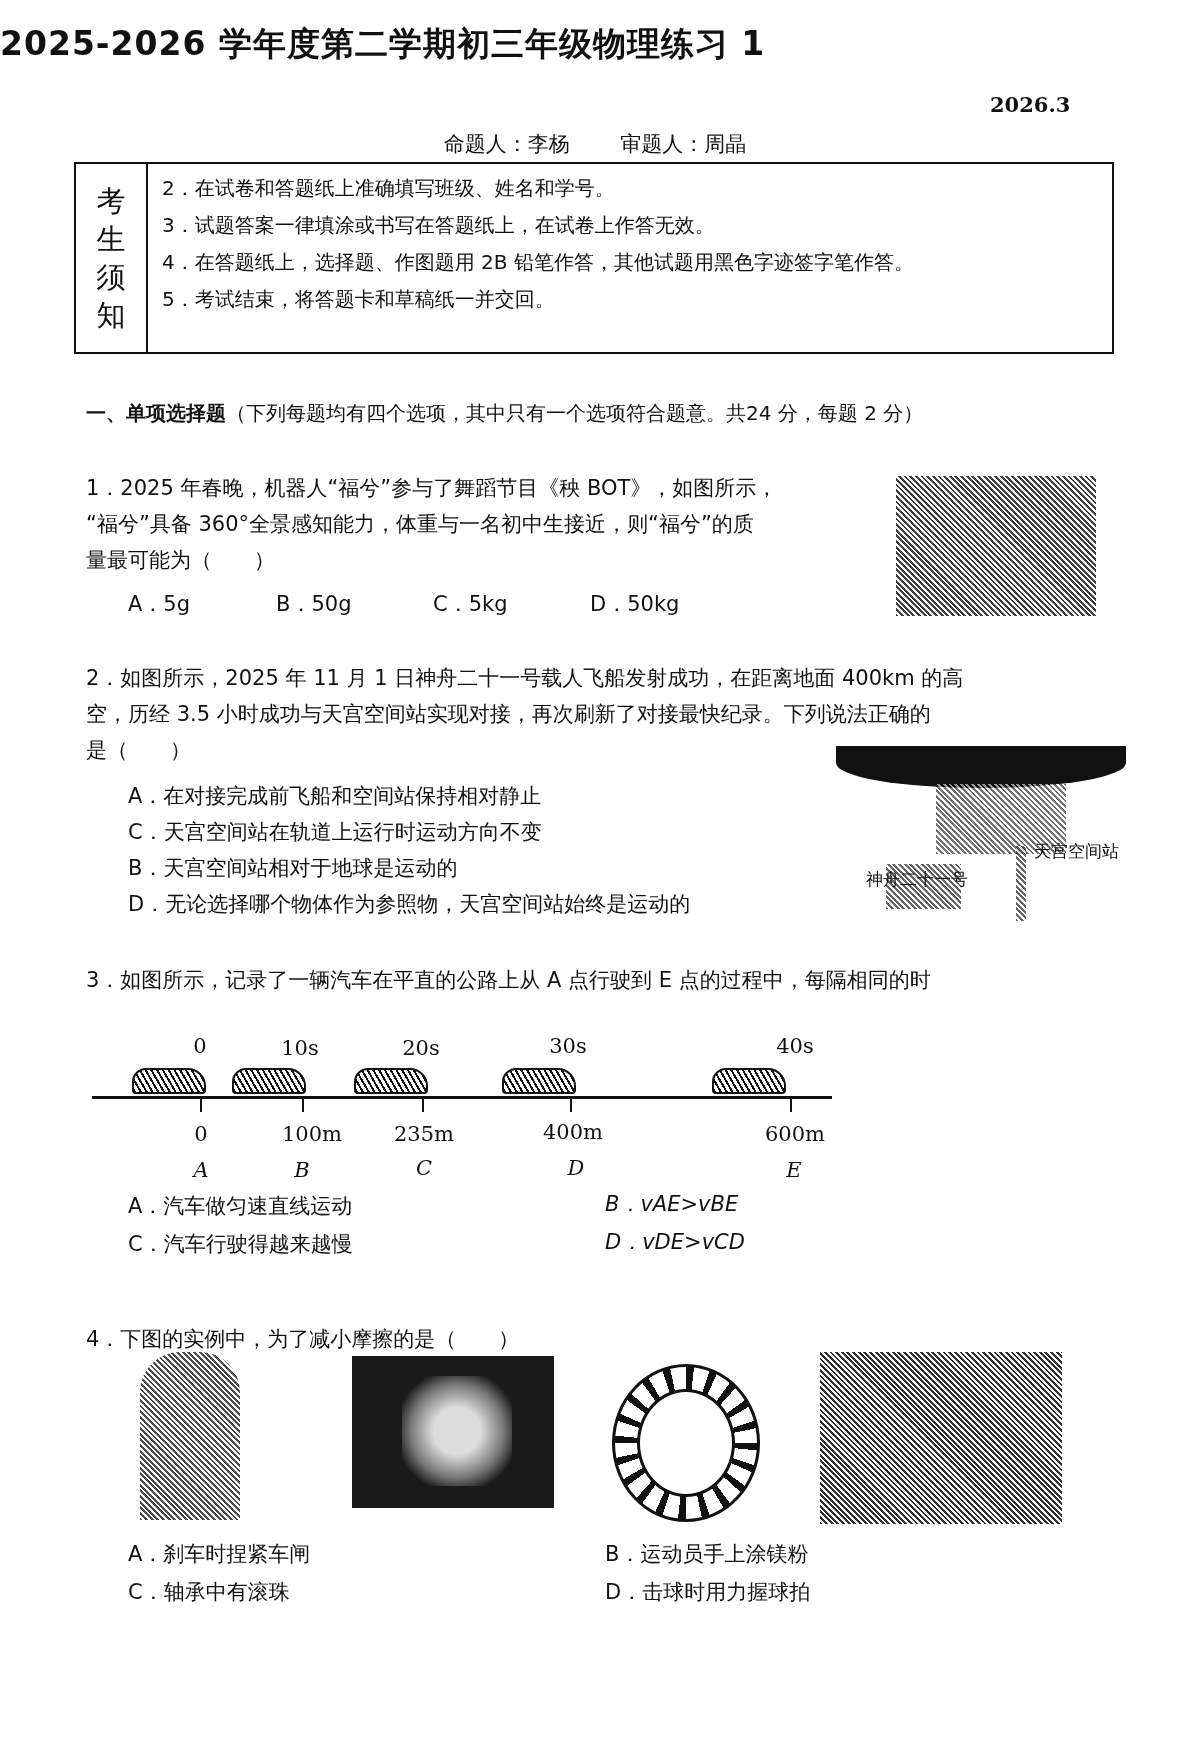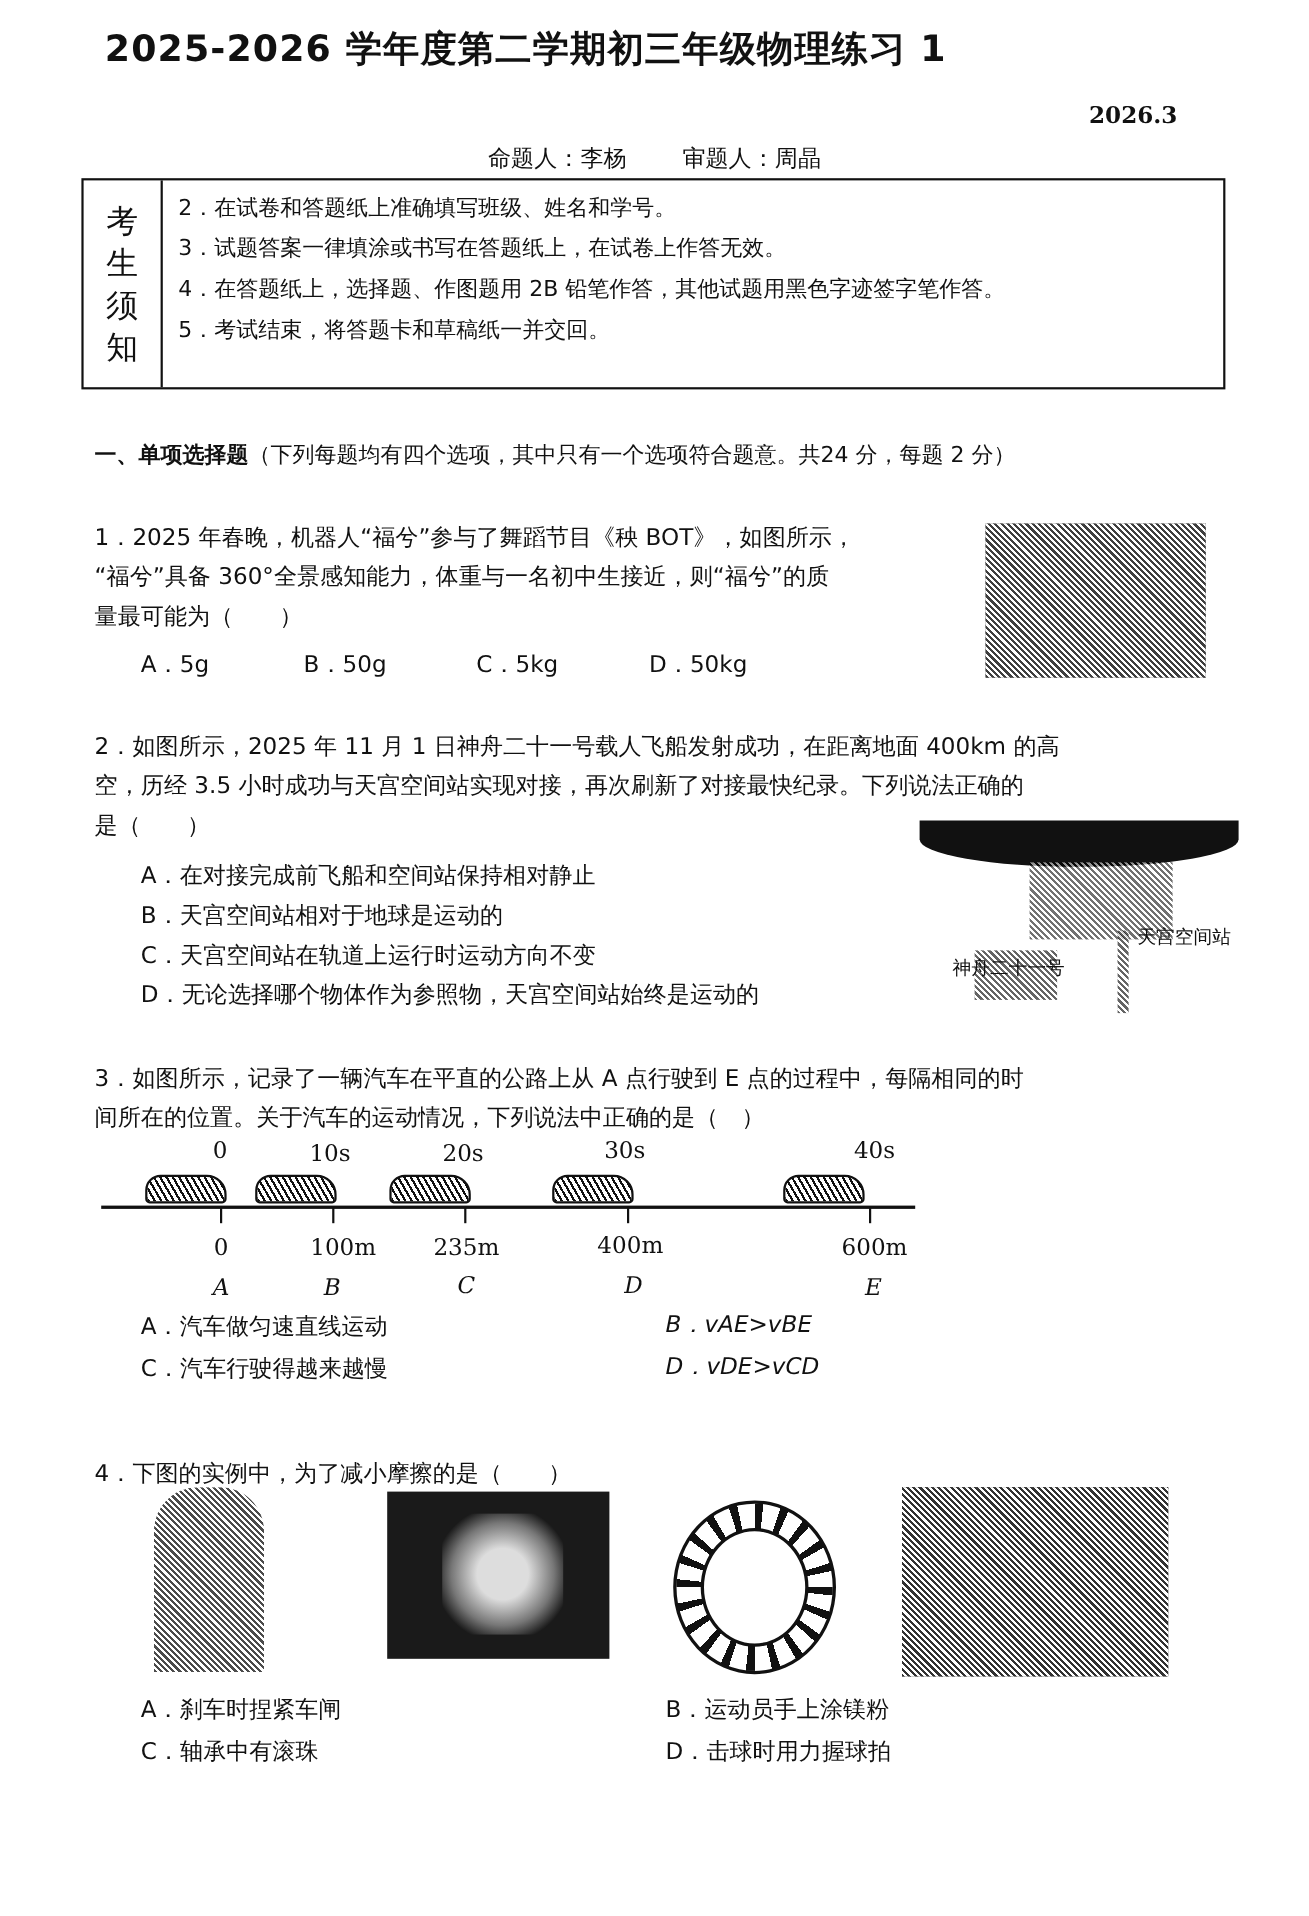--- a/index.html
+++ b/index.html
@@ -2,21 +2,21 @@
 <html><head>
 <meta charset="utf-8">
 <style>
   html, body { margin: 0; padding: 0; background: #ffffff; }
   body {
     width: 1190px; height: 1742px; position: relative; overflow: hidden;
     font-family: "DejaVu Serif", "Liberation Serif", serif; color: #111;
   }
   .abs { position: absolute; }
   .title {
-    left: 0; width: 956px; top: 22px; text-align: center;
+    left: 0; width: 956px; top: 22px; 
     font-size: 33px; font-weight: bold; letter-spacing: 1px;
     font-family: "DejaVu Sans", "Liberation Sans", sans-serif;
   }
   .date { left: 990px; top: 92px; font-size: 21px; font-weight: bold; }
   .authors {
     left: 0; width: 1190px; top: 130px; text-align: center; font-size: 21px;
     font-family: "DejaVu Sans", sans-serif;
   }
   .authors span { margin: 0 22px; }
   .notice {
@@ -92,36 +92,35 @@
 <div class="abs opt" style="left:590px; top:590px;">D．50kg</div>
 <div class="abs img-box pattern" style="left:896px; top:476px; width:200px; height:140px; opacity:.75;"></div>
 
 <div class="abs q" style="left:86px; top:660px; width:1040px;">
   <div>2．如图所示，2025 年 11 月 1 日神舟二十一号载人飞船发射成功，在距离地面 400km 的高</div>
   <div>空，历经 3.5 小时成功与天宫空间站实现对接，再次刷新了对接最快纪录。下列说法正确的</div>
   <div>是（　　）</div>
 </div>
 <div class="abs opt" style="left:128px; top:778px; line-height:36px;">
   <div>A．在对接完成前飞船和空间站保持相对静止</div>
+  <div>C．天宫空间站在轨道上运行时运动方向不变</div>
   <div>B．天宫空间站相对于地球是运动的</div>
-  <div>C．天宫空间站在轨道上运行时运动方向不变</div>
   <div>D．无论选择哪个物体作为参照物，天宫空间站始终是运动的</div>
 </div>
 <div class="abs" style="left:836px; top:746px; width:290px; height:175px;">
   <div style="position:absolute; left:0; top:0; width:290px; height:42px; background:#111; border-bottom-left-radius:60% 30px; border-bottom-right-radius:60% 30px;"></div>
   <div class="pattern" style="position:absolute; left:100px; top:38px; width:130px; height:70px; opacity:.55;"></div>
   <div class="pattern" style="position:absolute; left:180px; top:100px; width:10px; height:75px; opacity:.6;"></div>
   <div class="pattern" style="position:absolute; left:50px; top:118px; width:75px; height:45px; opacity:.6;"></div>
   <div style="position:absolute; left:30px; top:122px; font-size:17px; font-family:'DejaVu Sans',sans-serif;">神舟二十一号</div>
   <div style="position:absolute; left:198px; top:94px; font-size:17px; font-family:'DejaVu Sans',sans-serif;">天宫空间站</div>
 </div>
 
 <div class="abs q" style="left:86px; top:962px; width:1040px;">
   <div>3．如图所示，记录了一辆汽车在平直的公路上从 A 点行驶到 E 点的过程中，每隔相同的时</div>
-  <div>间所在的位置。关于汽车的运动情况，下列说法中正确的是（　）</div>
 </div>
 
 <div class="abs" style="left:0; top:0;">
 
   <div class="abs lbl" style="left:200px; top:1034px;">0</div>
   <div class="abs lbl" style="left:300px; top:1036px;">10s</div>
   <div class="abs lbl" style="left:421px; top:1016px;margin-top:20px;">20s</div>
   <div class="abs lbl" style="left:568px; top:1034px;">30s</div>
   <div class="abs lbl" style="left:795px; top:1034px;">40s</div>
 

